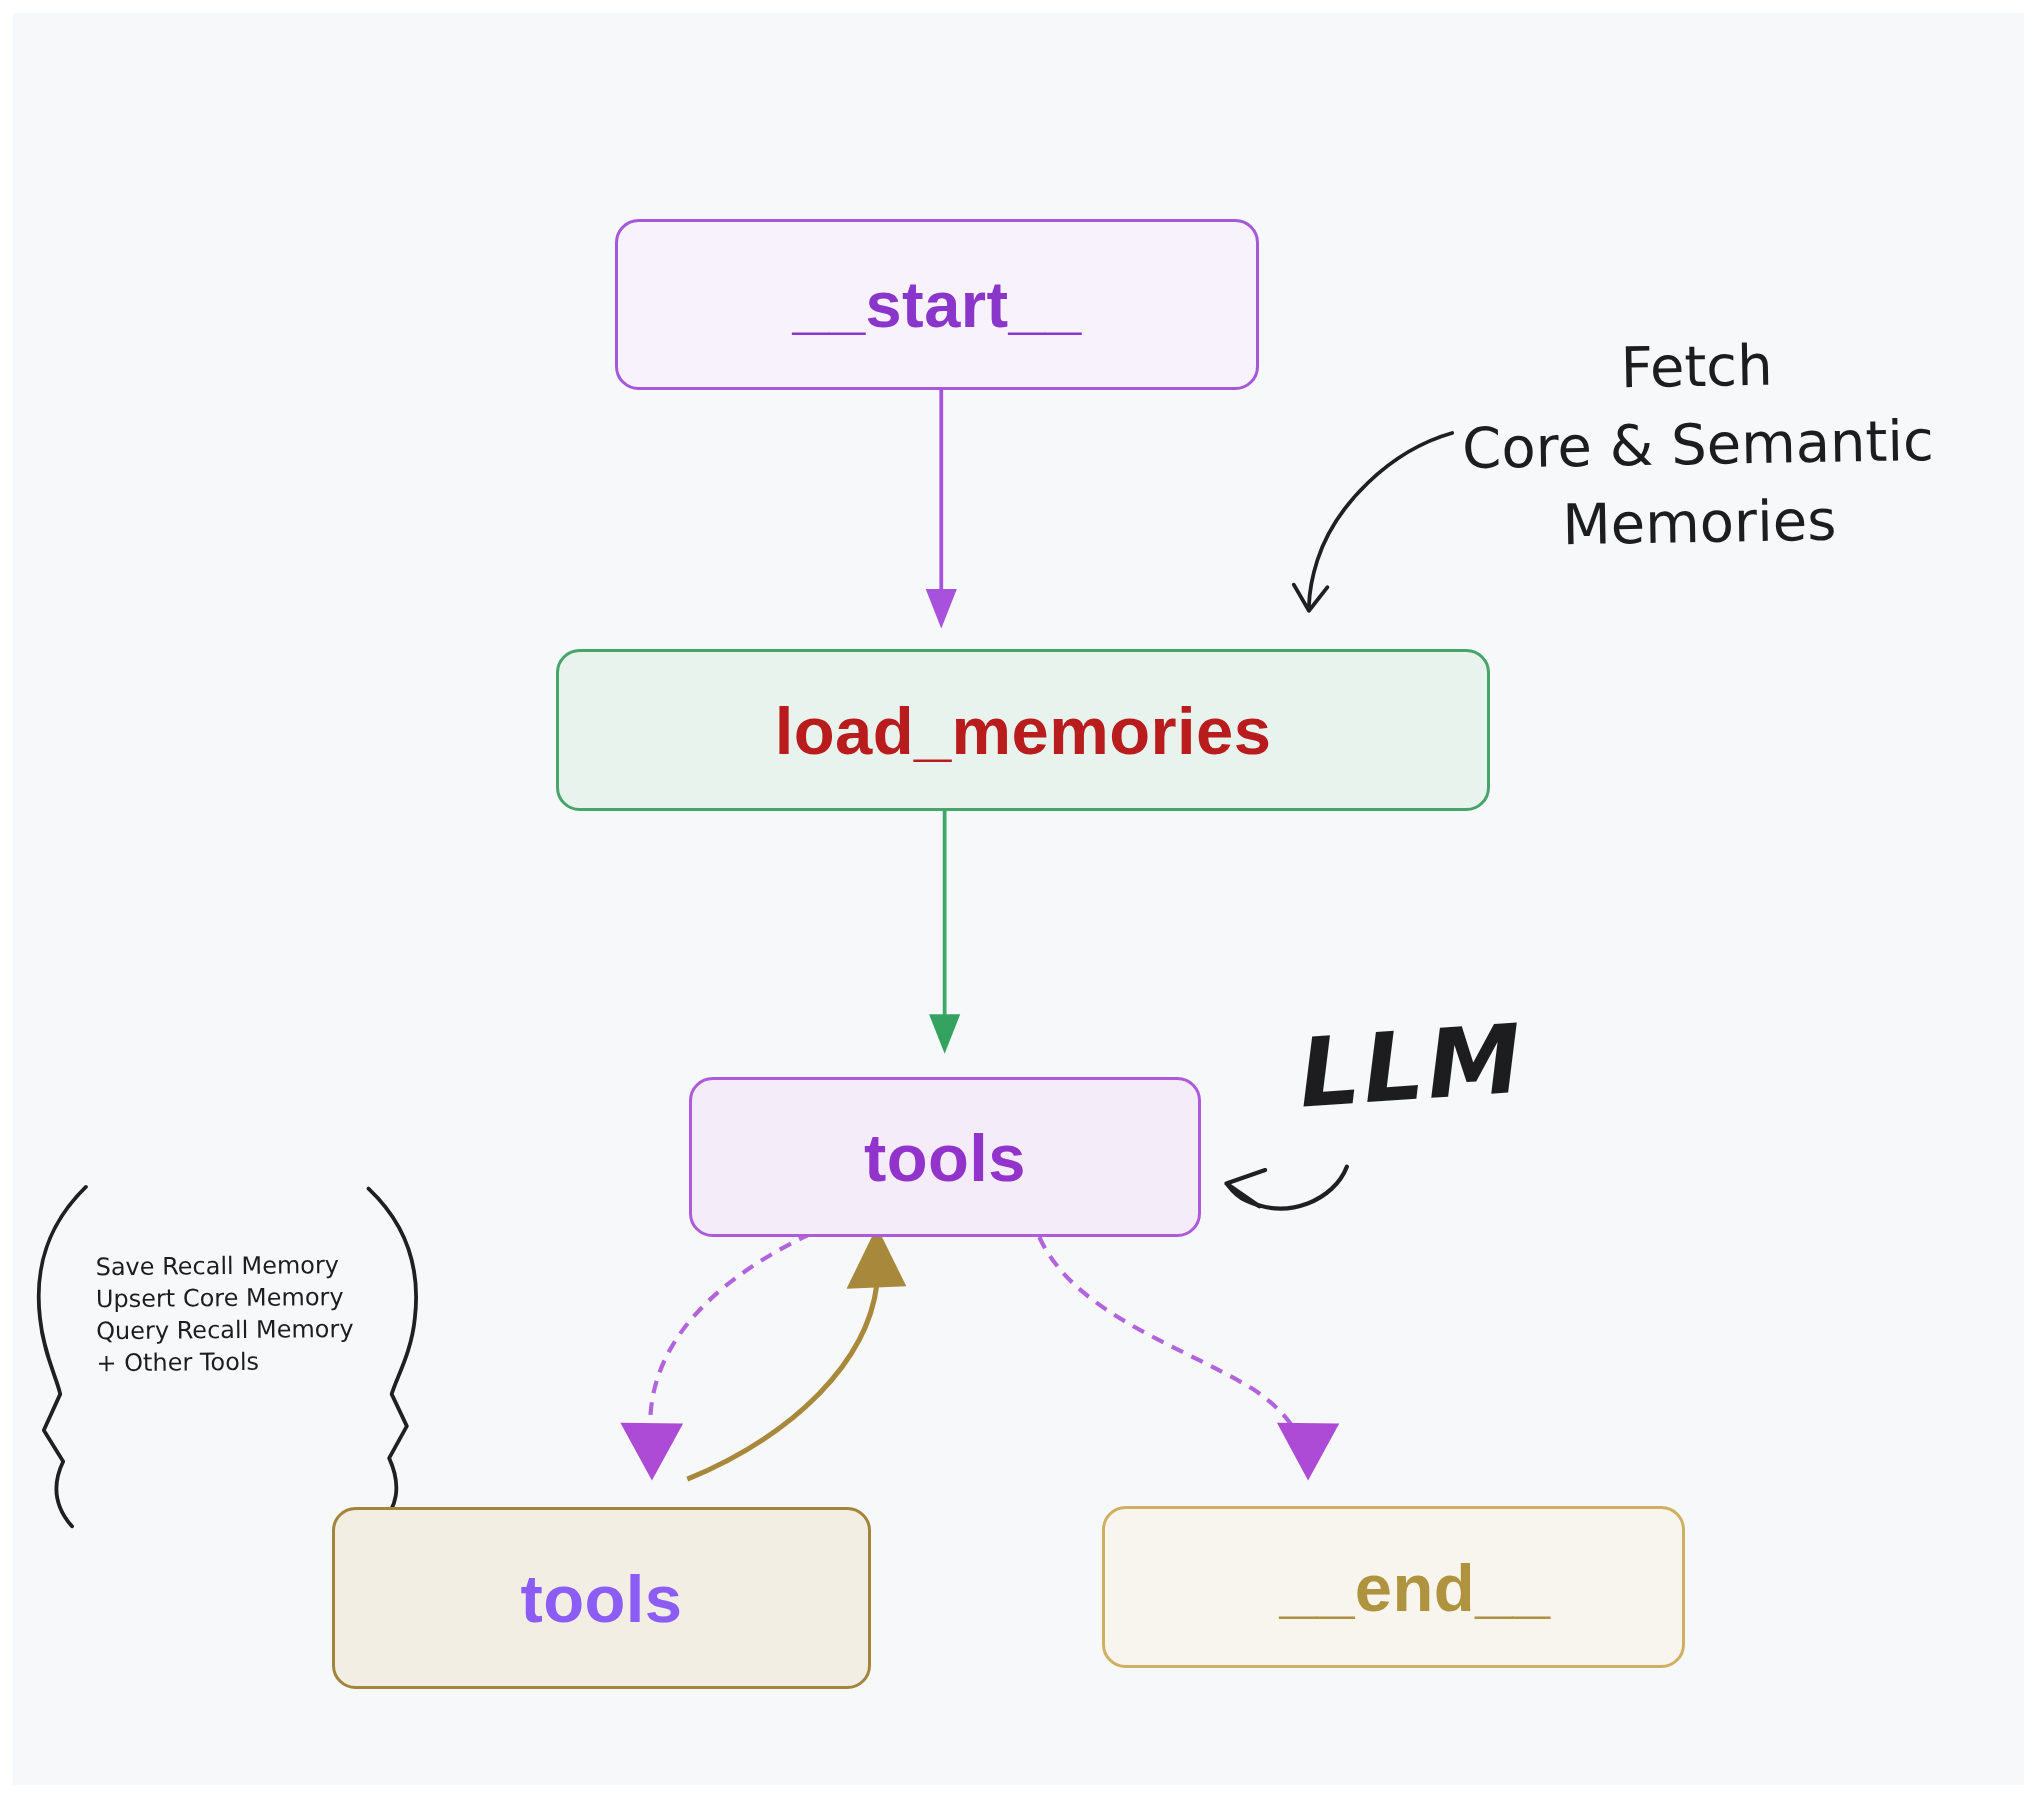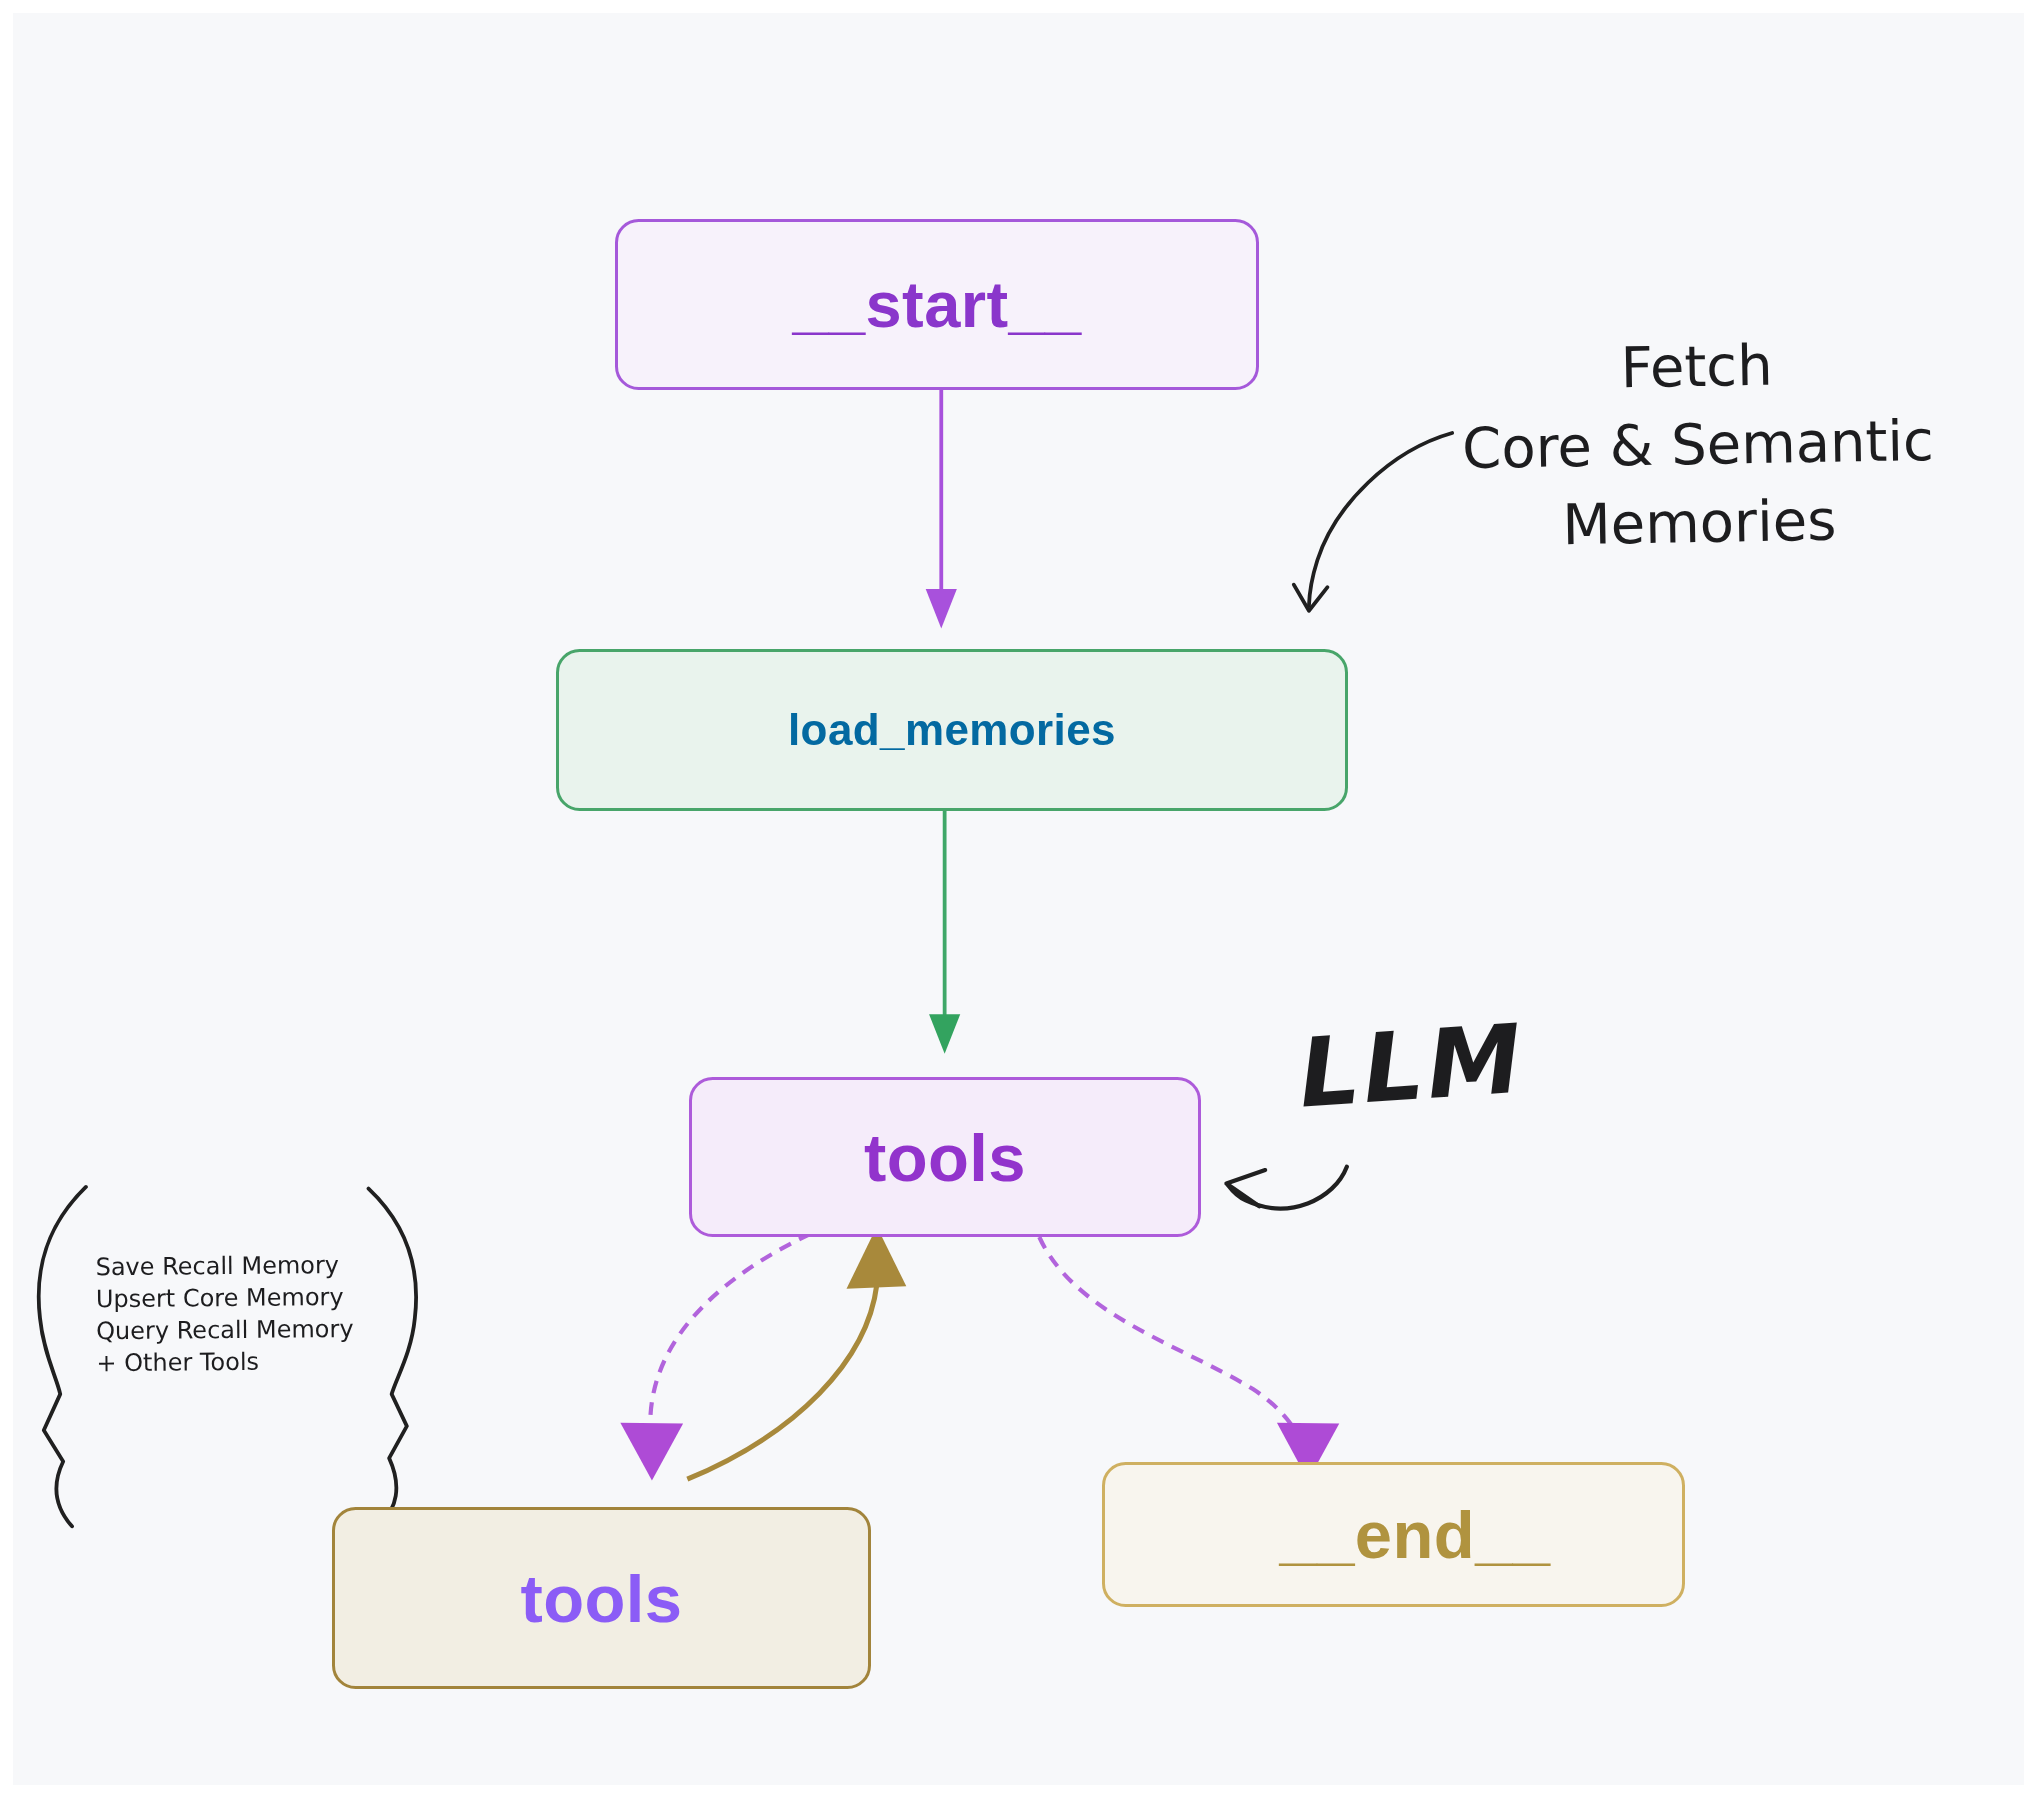--- a/index.html
+++ b/index.html
@@ -18,24 +18,24 @@
   .node{
     position:absolute;
     display:flex;align-items:center;justify-content:center;
     border-radius:23.6px;
     box-sizing:border-box;
     font-weight:bold;
     letter-spacing:0.4px;
     margin-top:24px;
   }
   .node-start {left:615px;top:195px; width:644px;height:171px;border:3.8px solid #a559da;background:#f7f2fb;color:#8a36cb;font-size:65px;}
-  .node-load  {left:556px;top:625px;width:792px;height:162px;border:3.8px solid #48a56a;background:#e9f3ed;color:#0369a1;font-size:44px;}
+  .node-load  {left:556px;top:625px;width:934px;height:162px;border:3.8px solid #48a56a;background:#e9f3ed;color:#b91c1c;font-size:67px;}
   .node-agent {left:689px;top:1053px;width:512px;height:160px;border:3.8px solid #ad5bda;background:#f5ecfa;color:#9233cc;font-size:67px;}
   .node-tools {left:332px; top:1483px;width:539px;height:182px;border:3.8px solid #a2843b;background:#f2eee3;color:#8b5cf6;font-size:67px;}
-  .node-end   {left:1102px;top:1438px;width:583px;height:145px;border:3.8px solid #cfb061;background:#f8f5ee;color:#b0933f;font-size:67px;padding-left:43px;}
+  .node-end   {left:1102px;top:1482px;width:583px;height:162px;border:3.8px solid #cfb061;background:#f8f5ee;color:#b0933f;font-size:67px;padding-left:43px;}
   .hand{
     position:absolute;
     color:#1d1d1f;
     font-family:"DejaVu Sans", sans-serif;
   }
   .fetch-note{
     left:1403px;top:328px;width:590px;
     text-align:center;
     font-size:56px;line-height:78px;
     transform:rotate(-1deg);

